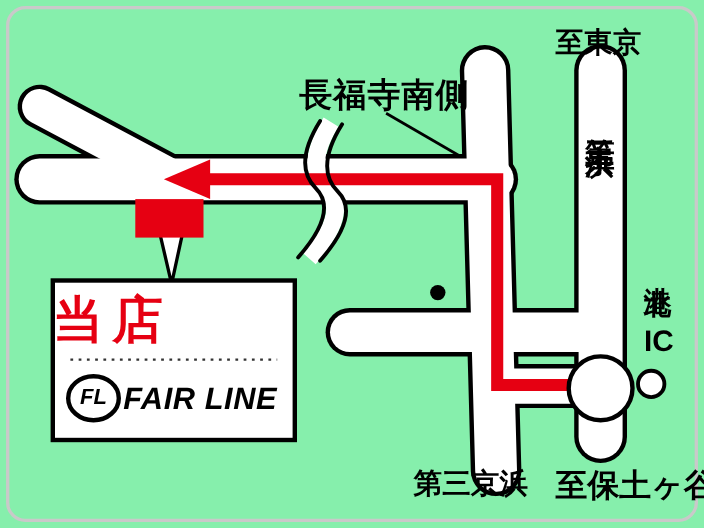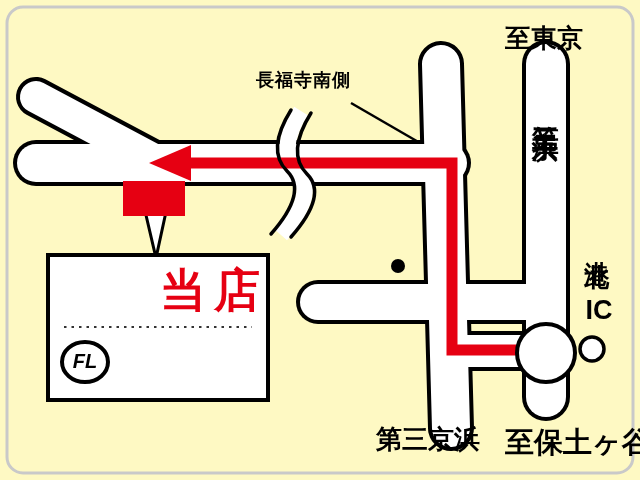--- a/index.html
+++ b/index.html
@@ -1,38 +1,38 @@
 <!DOCTYPE html>
 <html style="--route-red: #e60012; --road-outline: #000000; --road-fill: #ffffff; --border-gray: #c9c9c9;"><head>
 <meta charset="utf-8">
 <style>
   html,body{margin:0;padding:0;background:#fff;}
   #stage{
-    position:relative;width:640px;height:480px;overflow:hidden;background:#fef9c3;
+    position:relative;width:640px;height:480px;overflow:hidden;background:#86efac;
     font-family:"Liberation Sans","DejaVu Sans",sans-serif;
   }
   #map-svg{position:absolute;left:0;top:0;}
   .casing{fill:none;stroke:var(--road-outline,#000);stroke-linecap:round;}
   .roadfill{fill:none;stroke:var(--road-fill,#fff);stroke-linecap:round;}
   .node{fill:var(--road-fill,#fff);stroke:var(--road-outline,#000);}
   .red-stroke{fill:none;stroke:var(--route-red,#e60012);}
   .red-shape{fill:var(--route-red,#e60012);stroke:none;}
   .wave{fill:none;stroke:#000;stroke-width:3.5;stroke-linecap:round;}
   .eraser{fill:none;stroke:#fff;stroke-width:16;stroke-linecap:butt;}
   .lbl{position:absolute;color:#000;font-weight:bold;line-height:1.05;white-space:nowrap;}
   .vert{writing-mode:vertical-rl;text-orientation:upright;}
   .lbl-to-tokyo{left:502px;top:25px;width:84px;font-size:26px;text-align:center;}
   .lbl-daisan{left:531px;top:104px;font-size:27px;letter-spacing:3px;}
   .lbl-kohoku{left:584px;top:240px;font-size:25px;letter-spacing:3px;}
   .lbl-ic{left:583px;top:296px;width:32px;font-size:27px;text-align:center;}
   .lbl-hodogaya{left:505px;top:427px;font-size:29px;}
   .lbl-shinyoko{left:376px;top:426px;font-size:26px;}
-  .lbl-chofukuji{left:256px;top:71px;font-size:18px;letter-spacing:1px;}
+  .lbl-chofukuji{left:272px;top:71px;font-size:30px;letter-spacing:1px;}
   .lbl-ikea{left:324px;top:231px;font-size:26px;letter-spacing:7px;}
-  .lbl-shop{left:48px;top:266px;width:220px;text-align:right;font-size:46px;
+  .lbl-shop{left:48px;top:266px;width:220px;text-align:left;font-size:46px;
     font-weight:900;letter-spacing:8px;color:var(--route-red,#e60012);}
   .lbl-fl{left:66px;top:351px;width:38px;text-align:center;font-size:20px;
     font-style:italic;font-weight:900;}
   .lbl-fairline{left:112px;top:348px;font-size:28px;font-style:italic;
     font-weight:900;letter-spacing:0.5px;}
 </style>
 </head>
 <body>
 
 <div id="stage">
@@ -85,13 +85,14 @@
 
   <div class="lbl lbl-to-tokyo">至東京</div>
   <div class="lbl lbl-daisan vert">第三京浜</div>
   <div class="lbl lbl-kohoku vert">港北</div>
   <div class="lbl lbl-ic">IC</div>
   <div class="lbl lbl-hodogaya">至保土ヶ谷</div>
   <div class="lbl lbl-shinyoko">第三京浜</div>
   <div class="lbl lbl-chofukuji">長福寺南側</div>
   <div class="lbl lbl-shop">当店</div>
   <div class="lbl lbl-fl">FL</div>
+  <div class="lbl lbl-fairline">FAIR LINE</div>
 </div>
 
 </body></html>

